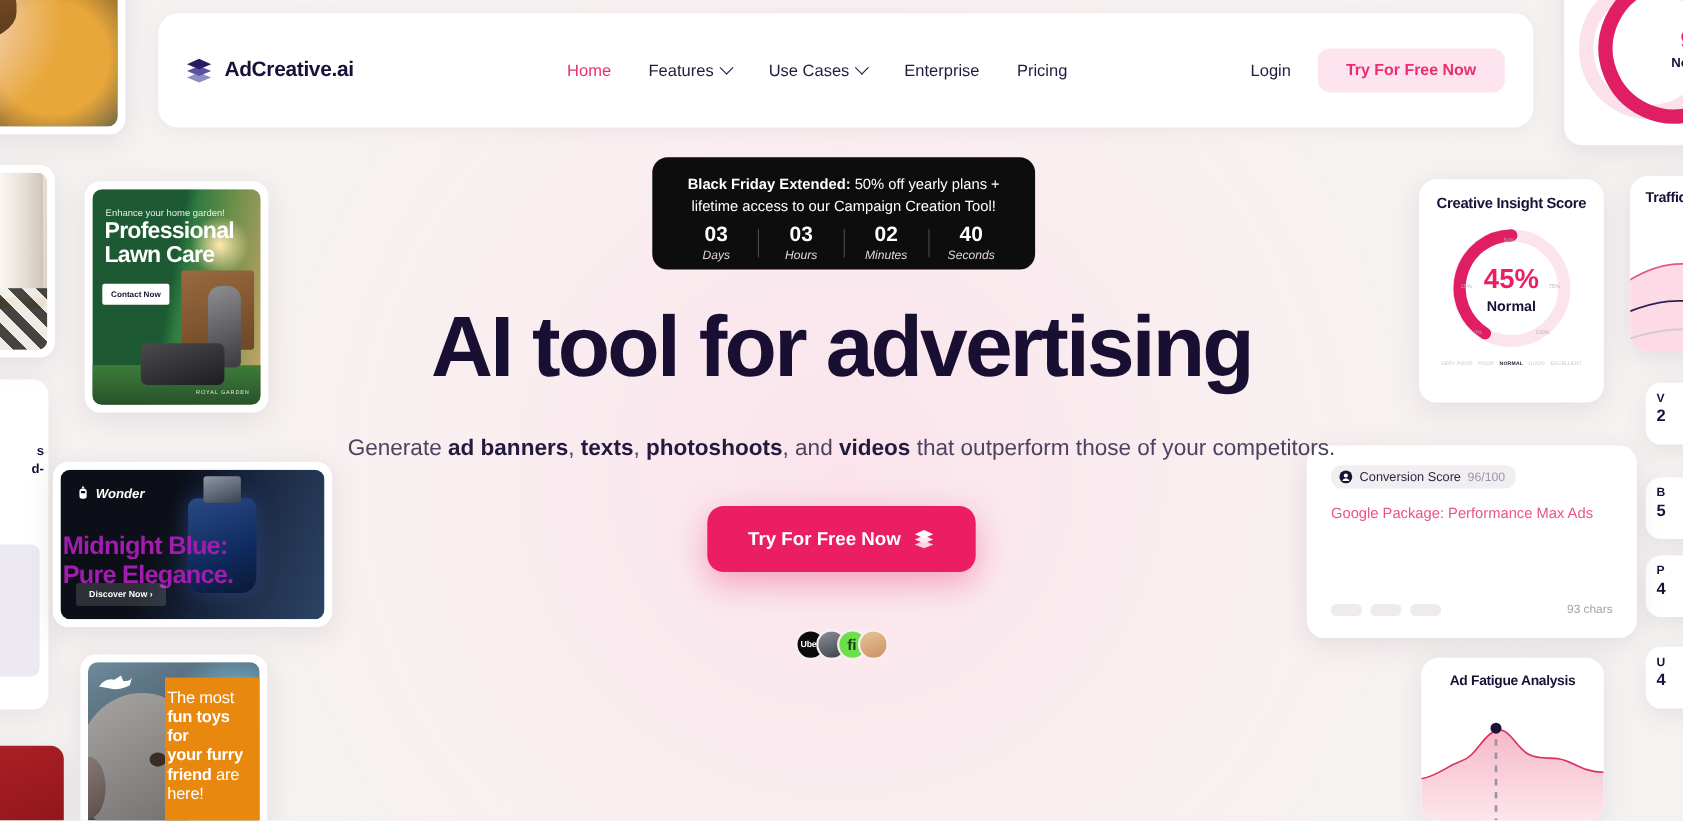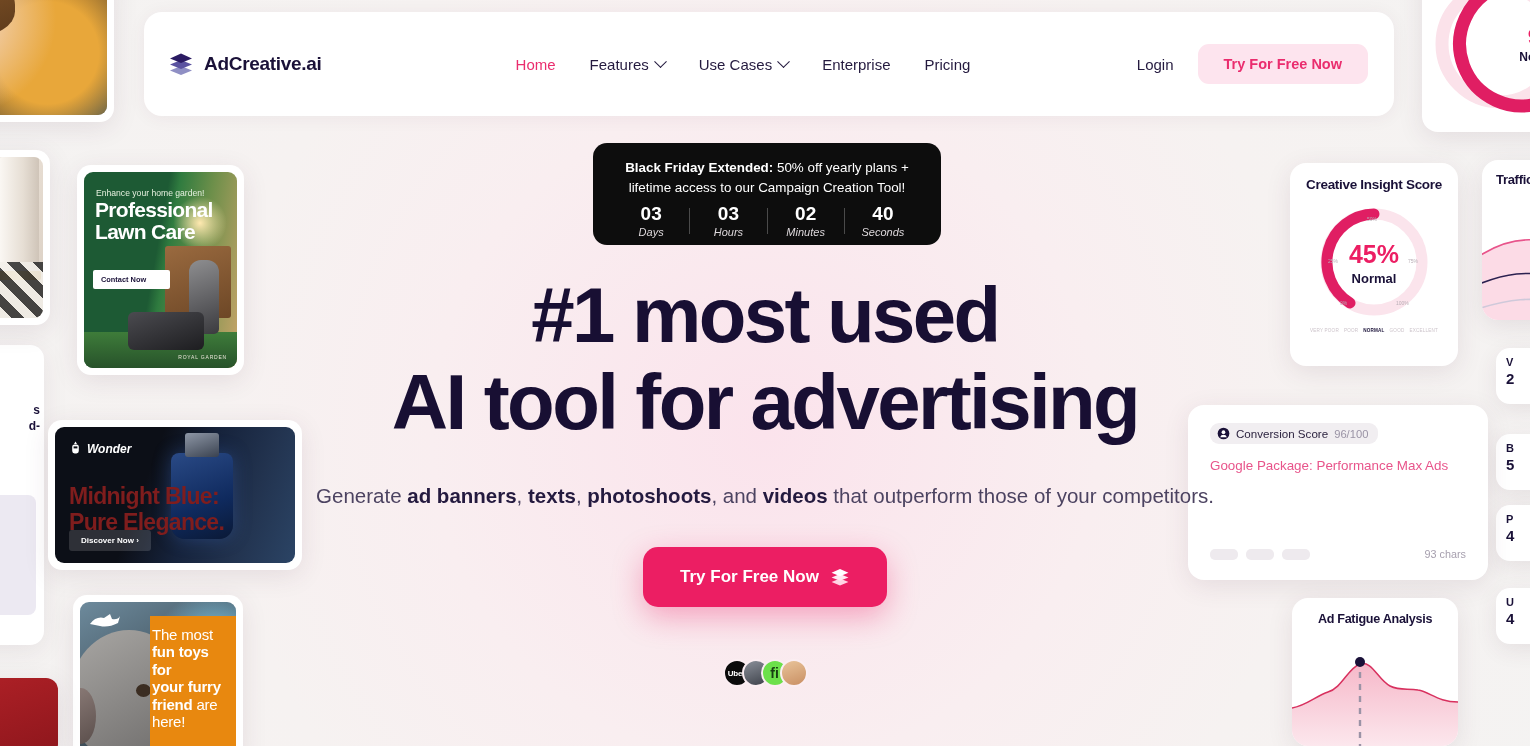--- a/index.html
+++ b/index.html
@@ -213,40 +213,40 @@
     background: linear-gradient(160deg,#9a6a3f,#6d4726); border-radius: 3px; }
   .lawn-person { position: absolute; right: 18px; bottom: 34px; width: 30px; height: 74px;
     background: linear-gradient(160deg,#8e8e90,#3b3b3f); border-radius: 12px 12px 5px 5px; }
   .lawn-mower { position: absolute; left: 44px; bottom: 18px; width: 76px; height: 38px;
     background: linear-gradient(160deg,#4b4b50,#1d1d20); border-radius: 6px; }
   .lawn-grass { position: absolute; left: 0; right: 0; bottom: 0; height: 36px;
     background: linear-gradient(180deg,#3e7c3a,#27522a); }
   .lawn-eyebrow { position: absolute; left: 12px; top: 16px; color: #e6f0df; font-size: 8.6px; }
   .lawn-title { position: absolute; left: 11px; top: 27px; color: #fff;
     font-size: 21px; font-weight: 800; line-height: 1.06; letter-spacing: -.7px; }
-  .lawn-btn { position: absolute; left: 9px; top: 98px; background: #fff; color: #1a1138;
-    font-size: 7.4px; font-weight: 700; padding: 5px 24px 5px 8px; border-radius: 2px; }
+  .lawn-btn { position: absolute; left: 9px; top: 86px; background: #fff; color: #1a1138;
+    font-size: 7.4px; font-weight: 700; padding: 5px 8px 5px 8px; border-radius: 2px; }
   .lawn-brand { position: absolute; right: 10px; bottom: 8px; color: #e9e5d8;
     font-size: 5px; letter-spacing: .8px; text-align: center; }
 
   
   #ad-perfume { left: 48px; top: 420px; width: 254px; height: 150px; }
   .perf-bg { position: absolute; inset: 0;
     background: linear-gradient(110deg,#0c0f17 0 38%,#16233c 58%,#22334f 78%,#2b4465 100%); }
   .perf-silk { position: absolute; right: 0; top: 0; width: 58%; height: 100%;
     background: repeating-linear-gradient(118deg,rgba(255,255,255,.07) 0 10px, rgba(0,0,0,.08) 10px 24px),
       linear-gradient(120deg,#1d2f4c,#2e4straight); }
   .perf-bottle { position: absolute; right: 62px; top: 26px; width: 62px; height: 86px;
     background: linear-gradient(160deg,#2a4a86,#0f2a5e 60%,#0a1936);
     border-radius: 8px 8px 14px 14px; box-shadow: 0 0 18px rgba(60,110,200,.35); }
   .perf-cap { position: absolute; right: 76px; top: 6px; width: 34px; height: 24px;
     background: linear-gradient(160deg,#8e97a6,#3a4250); border-radius: 3px; }
   .perf-logo { position: absolute; left: 14px; top: 14px; color: #fff; font-size: 12px;
     font-weight: 700; font-style: italic; display: flex; align-items: center; gap: 5px; }
-  .perf-title { position: absolute; left: 14px; top: 56px; color: #7f1d1d;
+  .perf-title { position: absolute; left: 2px; top: 56px; color: #a21caf;
     font-size: 23px; font-weight: 800; line-height: 1.13; letter-spacing: -.7px; }
   .perf-btn { position: absolute; left: 14px; bottom: 12px;
     background: rgba(255,255,255,.14); color: #fff; font-size: 8px; font-weight: 700;
     padding: 6px 12px; border-radius: 3px; }
 
   
   #ad-dog { left: 73px; top: 595px; width: 170px; height: 168px; }
   .dog-bg { position: absolute; inset: 0;
     background: radial-gradient(circle at 72% 72%, #f3a81f 0 16%, rgba(243,168,31,0) 42%),
                 radial-gradient(circle at 88% 36%, #7cc4e0 0 12%, rgba(124,196,224,0) 40%),
@@ -531,21 +531,20 @@
       <div class="cd-sep"></div>
       <div class="cd-cell">
         <div class="cd-num">40</div>
         <div class="cd-lbl">Seconds</div>
       </div>
     </div>
   </div>
 
   <div class="hero">
     <h1 class="headline">
-      <div>#1 most used</div>
       <div>AI tool for advertising</div>
     </h1>
     <p class="subhead">
       <span>Generate </span><b>ad banners</b><span>, </span><b>texts</b><span>, </span><b>photoshoots</b><span>, and </span><b>videos</b><span> that outperform those of your competitors.</span>
     </p>
     <div class="cta-wrap">
       <button class="cta-btn">
         <span>Try For Free Now</span>
         <span class="cta-cube">
           <svg width="20" height="20" viewBox="0 0 26 26">

